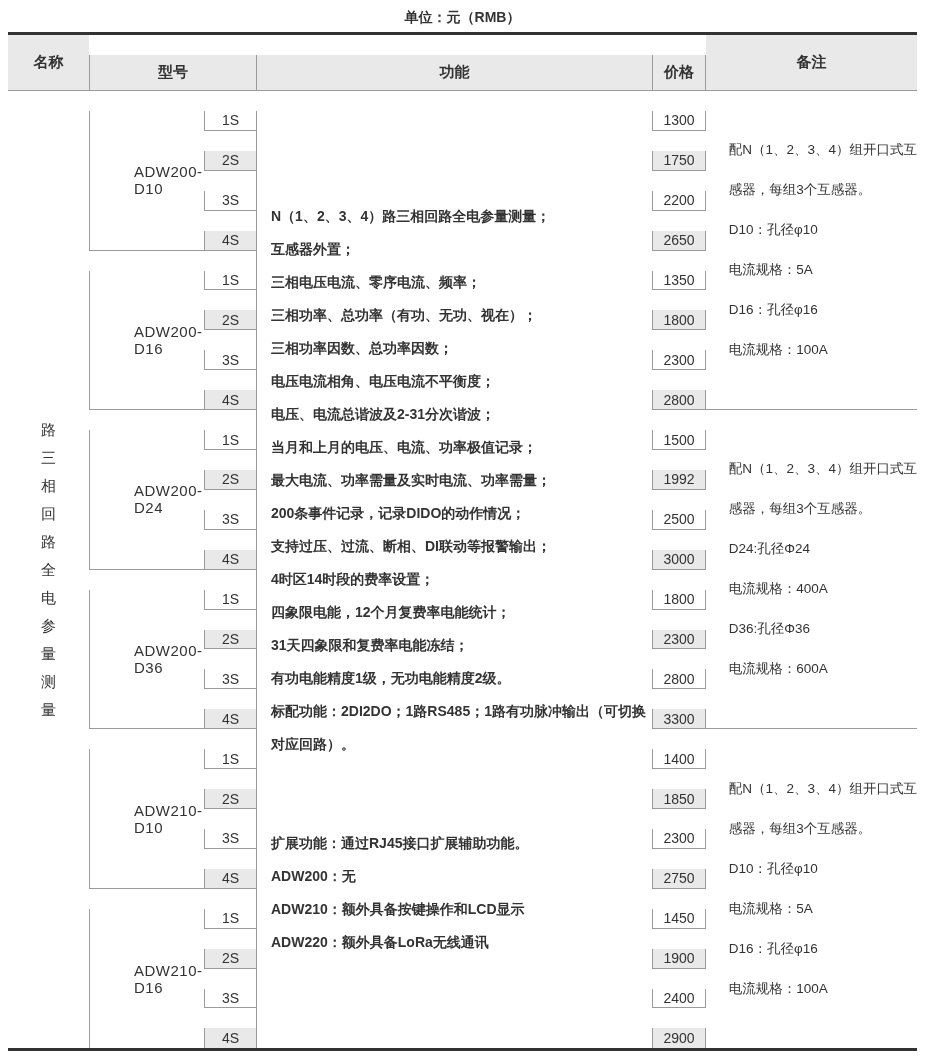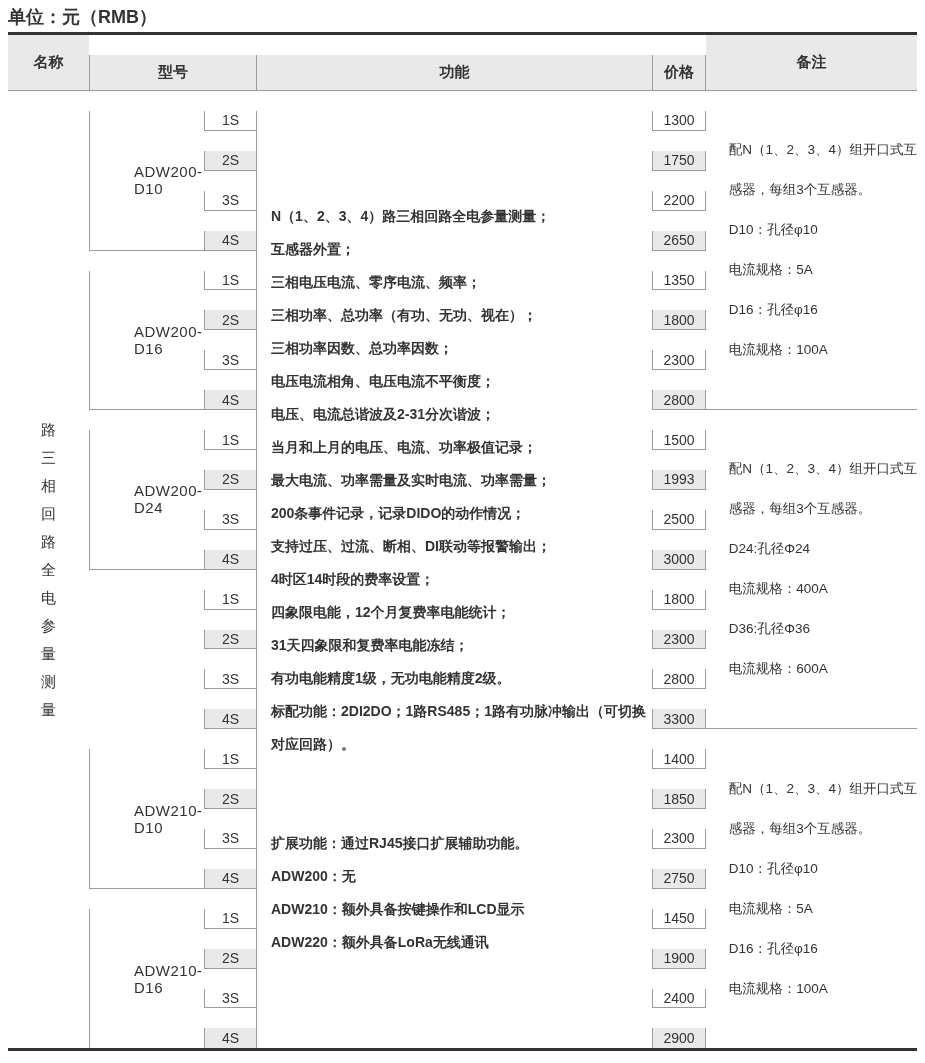--- a/index.html
+++ b/index.html
@@ -10,21 +10,21 @@
     --text:#333333;
   }
   html,body{margin:0;padding:0;background:#ffffff;}
   body{
     width:925px;height:1063px;
     font-family:"Liberation Sans",sans-serif;
     color:var(--text);
   }
   .page{padding:6px 8px 0 8px;}
   .unit{
-    text-align:left;font-size:18px;font-weight:bold;
+    text-align:center;font-size:14px;font-weight:bold;
     height:22px;line-height:22px;margin-bottom:4px;
   }
   .table{
     display:grid;
     grid-template-columns:81px 115px 52px 396px 54px 1fr;
     grid-template-rows:56px repeat(24,39.9px);
     border-top:3px solid var(--thick-border);
     border-bottom:3px solid var(--thick-border);
   }
   .cell{
@@ -67,20 +67,21 @@
     <div class="cell hdr bl br" style="grid-column:5;grid-row:1">价格</div>
     <div class="cell hdr" style="grid-column:6;grid-row:1">备注</div>
 
     <div class="cell" style="grid-column:1;grid-row:2 / span 24">
       <div class="vname">路三相回路全电参量测量</div>
     </div>
 
     <div class="cell model bl bb" style="grid-column:2;grid-row:2 / span 4">ADW200-D10</div>
     <div class="cell model bl bb" style="grid-column:2;grid-row:6 / span 4">ADW200-D16</div>
     <div class="cell model bl bb" style="grid-column:2;grid-row:10 / span 4">ADW200-D24</div>
+    <div class="cell model bl bb" style="grid-column:2;grid-row:14 / span 4">ADW200-D36</div>
     <div class="cell model bl bb" style="grid-column:2;grid-row:18 / span 4">ADW210-D10</div>
     <div class="cell model bl" style="grid-column:2;grid-row:22 / span 4">ADW210-D16</div>
 
     <div class="cell bl bb" style="grid-column:3;grid-row:2">1S</div>
     <div class="cell bl bb alt" style="grid-column:3;grid-row:3">2S</div>
     <div class="cell bl bb" style="grid-column:3;grid-row:4">3S</div>
     <div class="cell bl bb alt" style="grid-column:3;grid-row:5">4S</div>
     <div class="cell bl bb" style="grid-column:3;grid-row:6">1S</div>
     <div class="cell bl bb alt" style="grid-column:3;grid-row:7">2S</div>
     <div class="cell bl bb" style="grid-column:3;grid-row:8">3S</div>
@@ -130,21 +131,21 @@
 
     <div class="cell bl br bb" style="grid-column:5;grid-row:2">1300</div>
     <div class="cell bl br bb alt" style="grid-column:5;grid-row:3">1750</div>
     <div class="cell bl br bb" style="grid-column:5;grid-row:4">2200</div>
     <div class="cell bl br bb alt" style="grid-column:5;grid-row:5">2650</div>
     <div class="cell bl br bb" style="grid-column:5;grid-row:6">1350</div>
     <div class="cell bl br bb alt" style="grid-column:5;grid-row:7">1800</div>
     <div class="cell bl br bb" style="grid-column:5;grid-row:8">2300</div>
     <div class="cell bl br bb alt" style="grid-column:5;grid-row:9">2800</div>
     <div class="cell bl br bb" style="grid-column:5;grid-row:10">1500</div>
-    <div class="cell bl br bb alt" style="grid-column:5;grid-row:11">1993</div>
+    <div class="cell bl br bb alt" style="grid-column:5;grid-row:11">1992</div>
     <div class="cell bl br bb" style="grid-column:5;grid-row:12">2500</div>
     <div class="cell bl br bb alt" style="grid-column:5;grid-row:13">3000</div>
     <div class="cell bl br bb" style="grid-column:5;grid-row:14">1800</div>
     <div class="cell bl br bb alt" style="grid-column:5;grid-row:15">2300</div>
     <div class="cell bl br bb" style="grid-column:5;grid-row:16">2800</div>
     <div class="cell bl br bb alt" style="grid-column:5;grid-row:17">3300</div>
     <div class="cell bl br bb" style="grid-column:5;grid-row:18">1400</div>
     <div class="cell bl br bb alt" style="grid-column:5;grid-row:19">1850</div>
     <div class="cell bl br bb" style="grid-column:5;grid-row:20">2300</div>
     <div class="cell bl br bb alt" style="grid-column:5;grid-row:21">2750</div>

